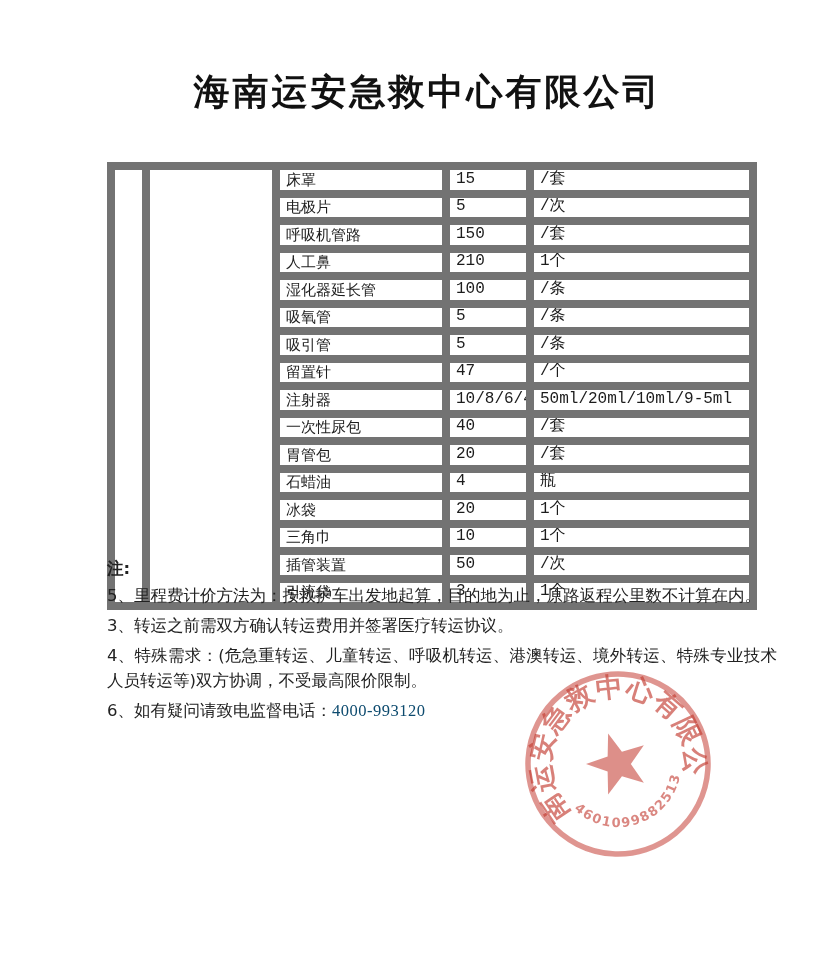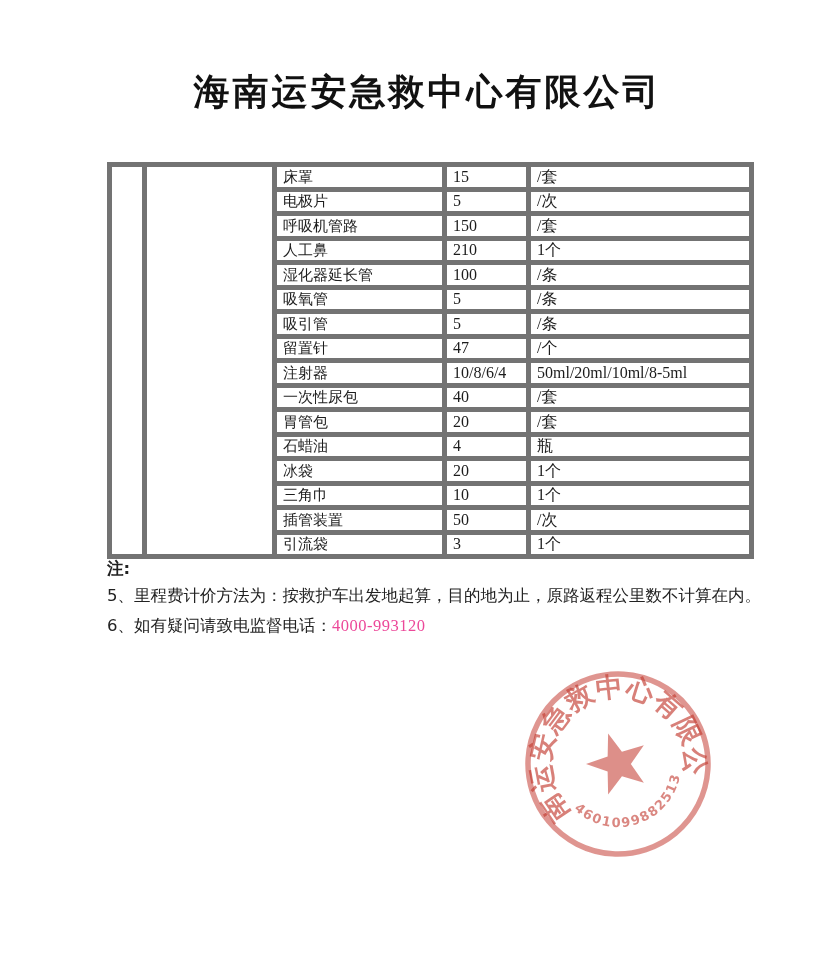--- a/index.html
+++ b/index.html
@@ -28,58 +28,58 @@
 
   
   .price-table{
     position:absolute;
     left:83px;top:162px;
     width:642px;
     border-collapse:collapse;
     table-layout:fixed;
   }
   .price-table td{
-    border:5px solid #737373;
+    border:8px solid #737373;
     height:19.5px;
     padding:0 6px;
     font-size:15px;
     line-height:1.1;
     vertical-align:middle;
     white-space:nowrap;
     overflow:hidden;
   }
   .price-table col.c1{width:35px;}
   .price-table col.c2{width:130px;}
   .price-table col.c3{width:170px;}
   .price-table col.c4{width:84px;}
   .price-table col.c5{width:223px;}
   .price-table td.item{font-family:"DejaVu Sans",sans-serif;}
   .price-table td.price,
-  .price-table td.unit{font-family:Liberation Serif, serif;font-size:16px;}
+  .price-table td.unit{font-family:Liberation Mono, monospace;font-size:16px;}
 
   
   .notes{
     position:absolute;
     left:83px;top:558px;
     width:670px;
     font-size:16.5px;
     color:#222;
   }
   .note-heading{
     font-weight:bold;
     margin:0 0 3px 0;
     line-height:22px;
   }
   .notes p{
     margin:0 0 5px 0;
     line-height:25px;
     text-align:justify;
   }
   .phone{
-    color:#ec4899;
+    color:#0c4a6e;
     font-family:"Liberation Serif","DejaVu Serif",serif;
     letter-spacing:0.5px;
   }
 
   
   .stamp{
     position:absolute;
     left:478px;top:648px;
     width:232px;height:232px;
     mix-blend-mode:multiply;
@@ -154,21 +154,21 @@
         <td class="unit">/条</td>
       </tr>
       <tr>
         <td class="item">留置针</td>
         <td class="price">47</td>
         <td class="unit">/个</td>
       </tr>
       <tr>
         <td class="item">注射器</td>
         <td class="price">10/8/6/4</td>
-        <td class="unit">50ml/20ml/10ml/8-5ml</td>
+        <td class="unit">50ml/20ml/10ml/9-5ml</td>
       </tr>
       <tr>
         <td class="item">一次性尿包</td>
         <td class="price">40</td>
         <td class="unit">/套</td>
       </tr>
       <tr>
         <td class="item">胃管包</td>
         <td class="price">20</td>
         <td class="unit">/套</td>
@@ -197,20 +197,22 @@
         <td class="item">引流袋</td>
         <td class="price">3</td>
         <td class="unit">1个</td>
       </tr>
     </tbody>
   </table>
 
   <div class="notes">
     <div class="note-heading">注:</div>
     <p>5、里程费计价方法为：按救护车出发地起算，目的地为止，原路返程公里数不计算在内。</p>
+    <p>3、转运之前需双方确认转运费用并签署医疗转运协议。</p>
+    <p>4、特殊需求：(危急重转运、儿童转运、呼吸机转运、港澳转运、境外转运、特殊专业技术人员转运等)双方协调，不受最高限价限制。</p>
     <p><span>6、如有疑问请致电监督电话：</span><span class="phone">4000-993120</span></p>
   </div>
 
   <svg class="stamp" viewBox="0 0 232 232" xmlns="http://www.w3.org/2000/svg">
     <g transform="rotate(-18 116 116)">
       <circle cx="116" cy="116" r="90" fill="none" stroke="rgba(196,62,52,0.55)" stroke-width="5.5"></circle>
       <path id="sealTopArc" fill="none" d="M 60.3 155 A 68 68 0 1 1 171.7 155"></path>
       <path id="sealBottomArc" fill="none" d="M 61.4 147.5 A 63 63 0 0 0 170.6 147.5"></path>
       <text class="seal-company">
         <textPath href="#sealTopArc" startOffset="50%" text-anchor="middle">海南运安急救中心有限公司</textPath>

